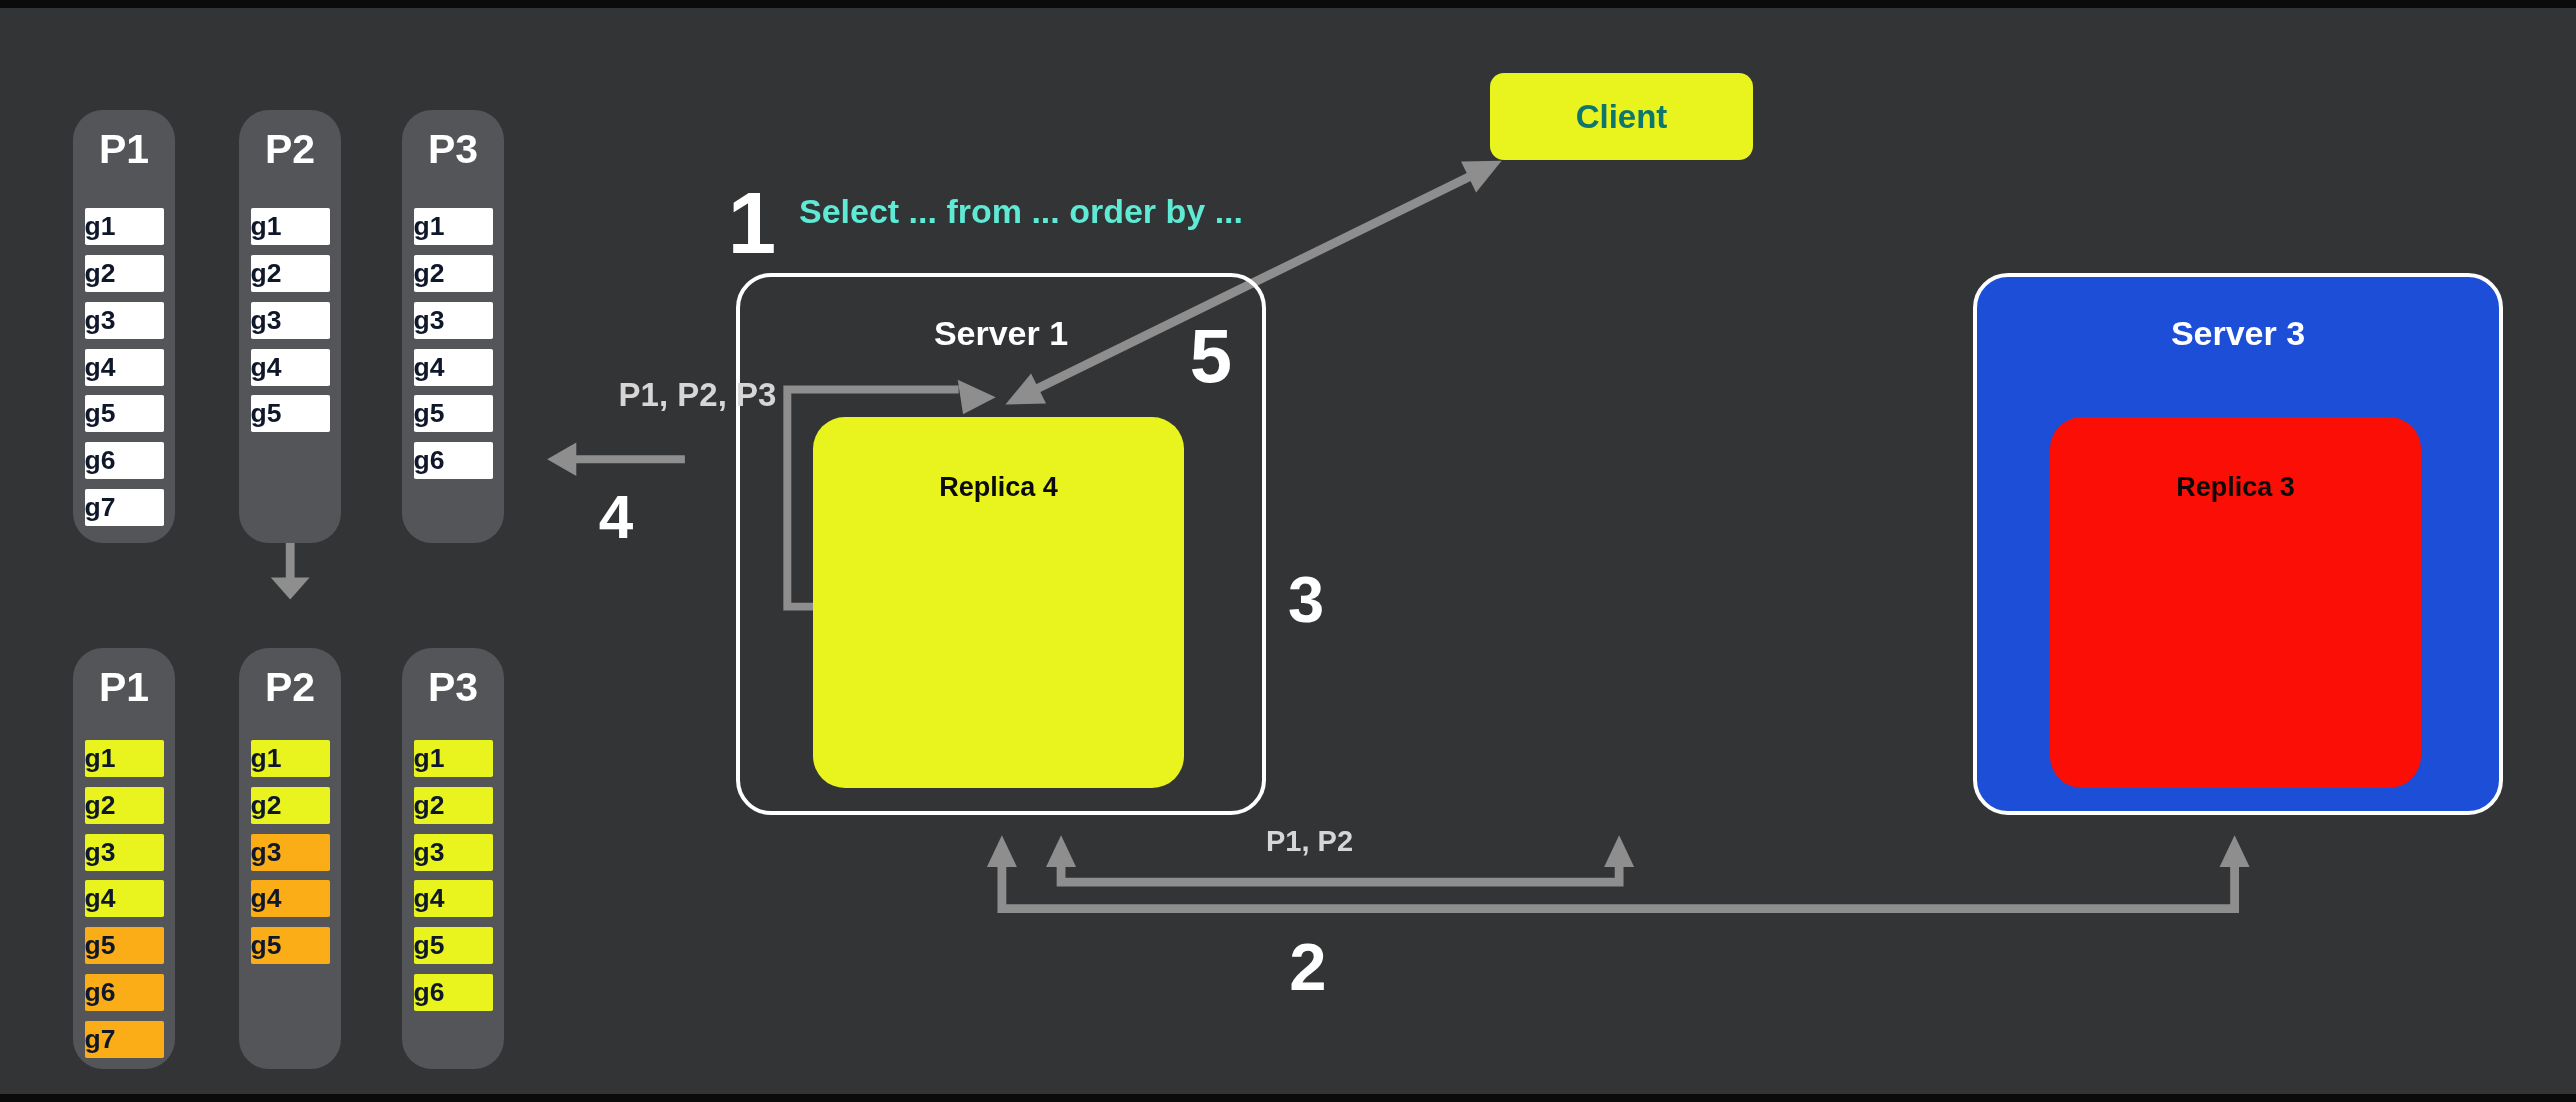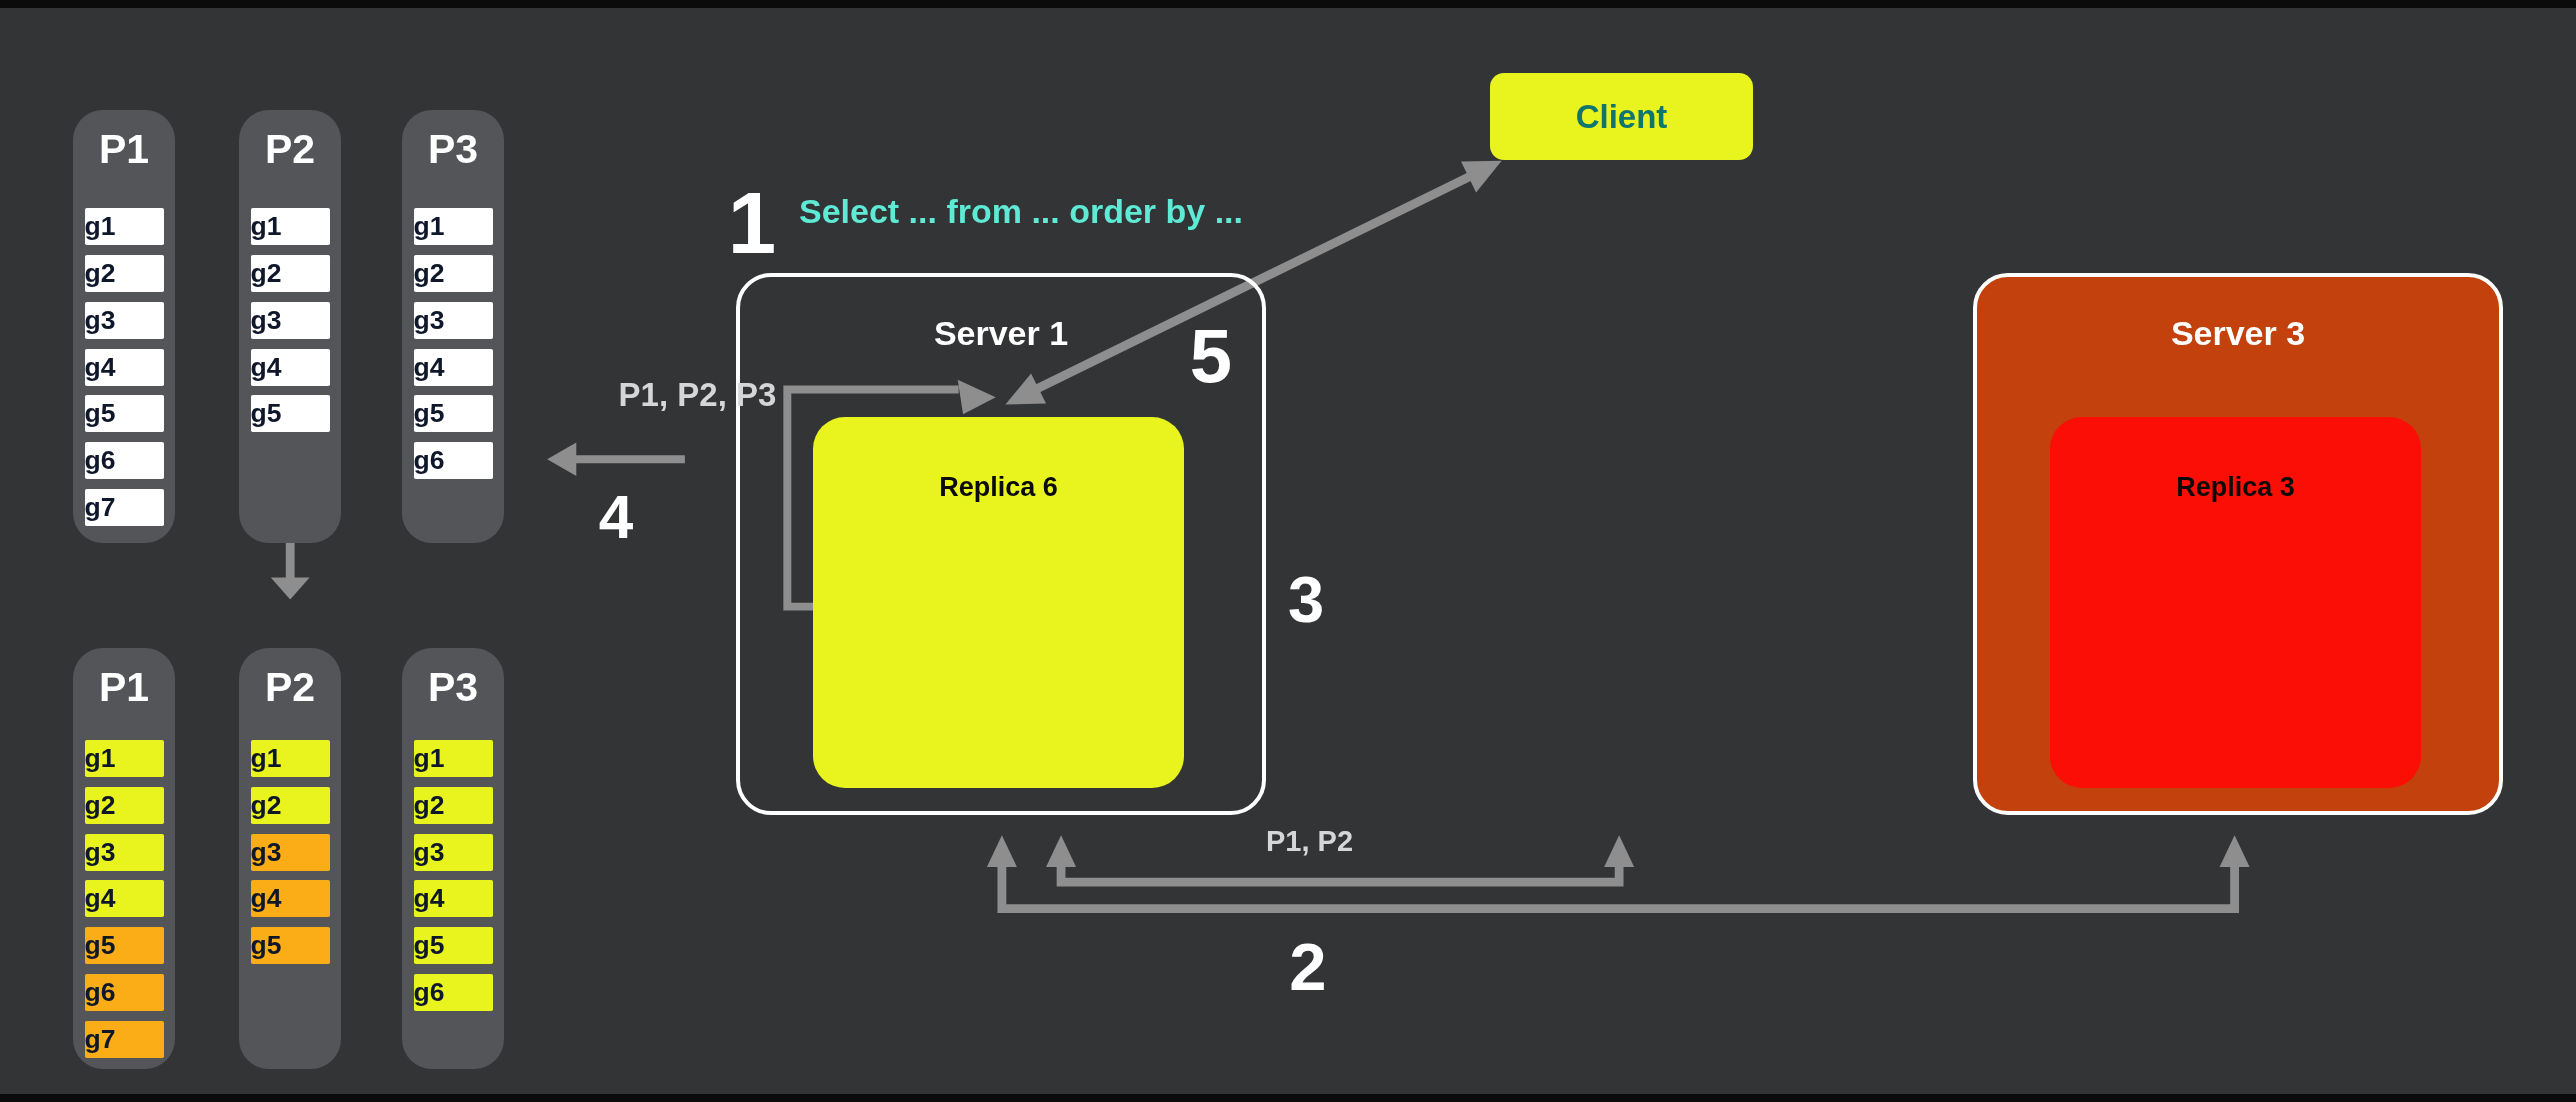--- a/index.html
+++ b/index.html
@@ -141,24 +141,24 @@
 
   <div class="client" id="clientBox" style="background: rgb(233, 244, 31);">Client</div>
 
   <div class="step-num" id="step1">1</div>
   <div class="query-text">Select ... from ... order by ...</div>
 
   <div class="server" style="left: 736px; background: transparent;">
     <div class="server-title">Server 1</div>
     <div id="step5">5</div>
     <div class="replica" style="background: rgb(233, 244, 31);">
-      <div class="replica-label">Replica 6</div>
+      <div class="replica-label">Replica 4</div>
     </div>
   </div>
-  <div class="server" style="left: 1973px; background: #c2410c;">
+  <div class="server" style="left: 1973px; background: #1d4ed8;">
     <div class="server-title">Server 3</div>
     <div class="replica" style="background: rgb(251, 14, 5);">
       <div class="replica-label">Replica 3</div>
     </div>
   </div>
 
   <div class="step-num" id="step2">2</div>
   <div class="step-num" id="step3">3</div>
   <div class="step-num" id="step4">4</div>
   <div class="route-label" id="routeAll">P1, P2, P3</div>

